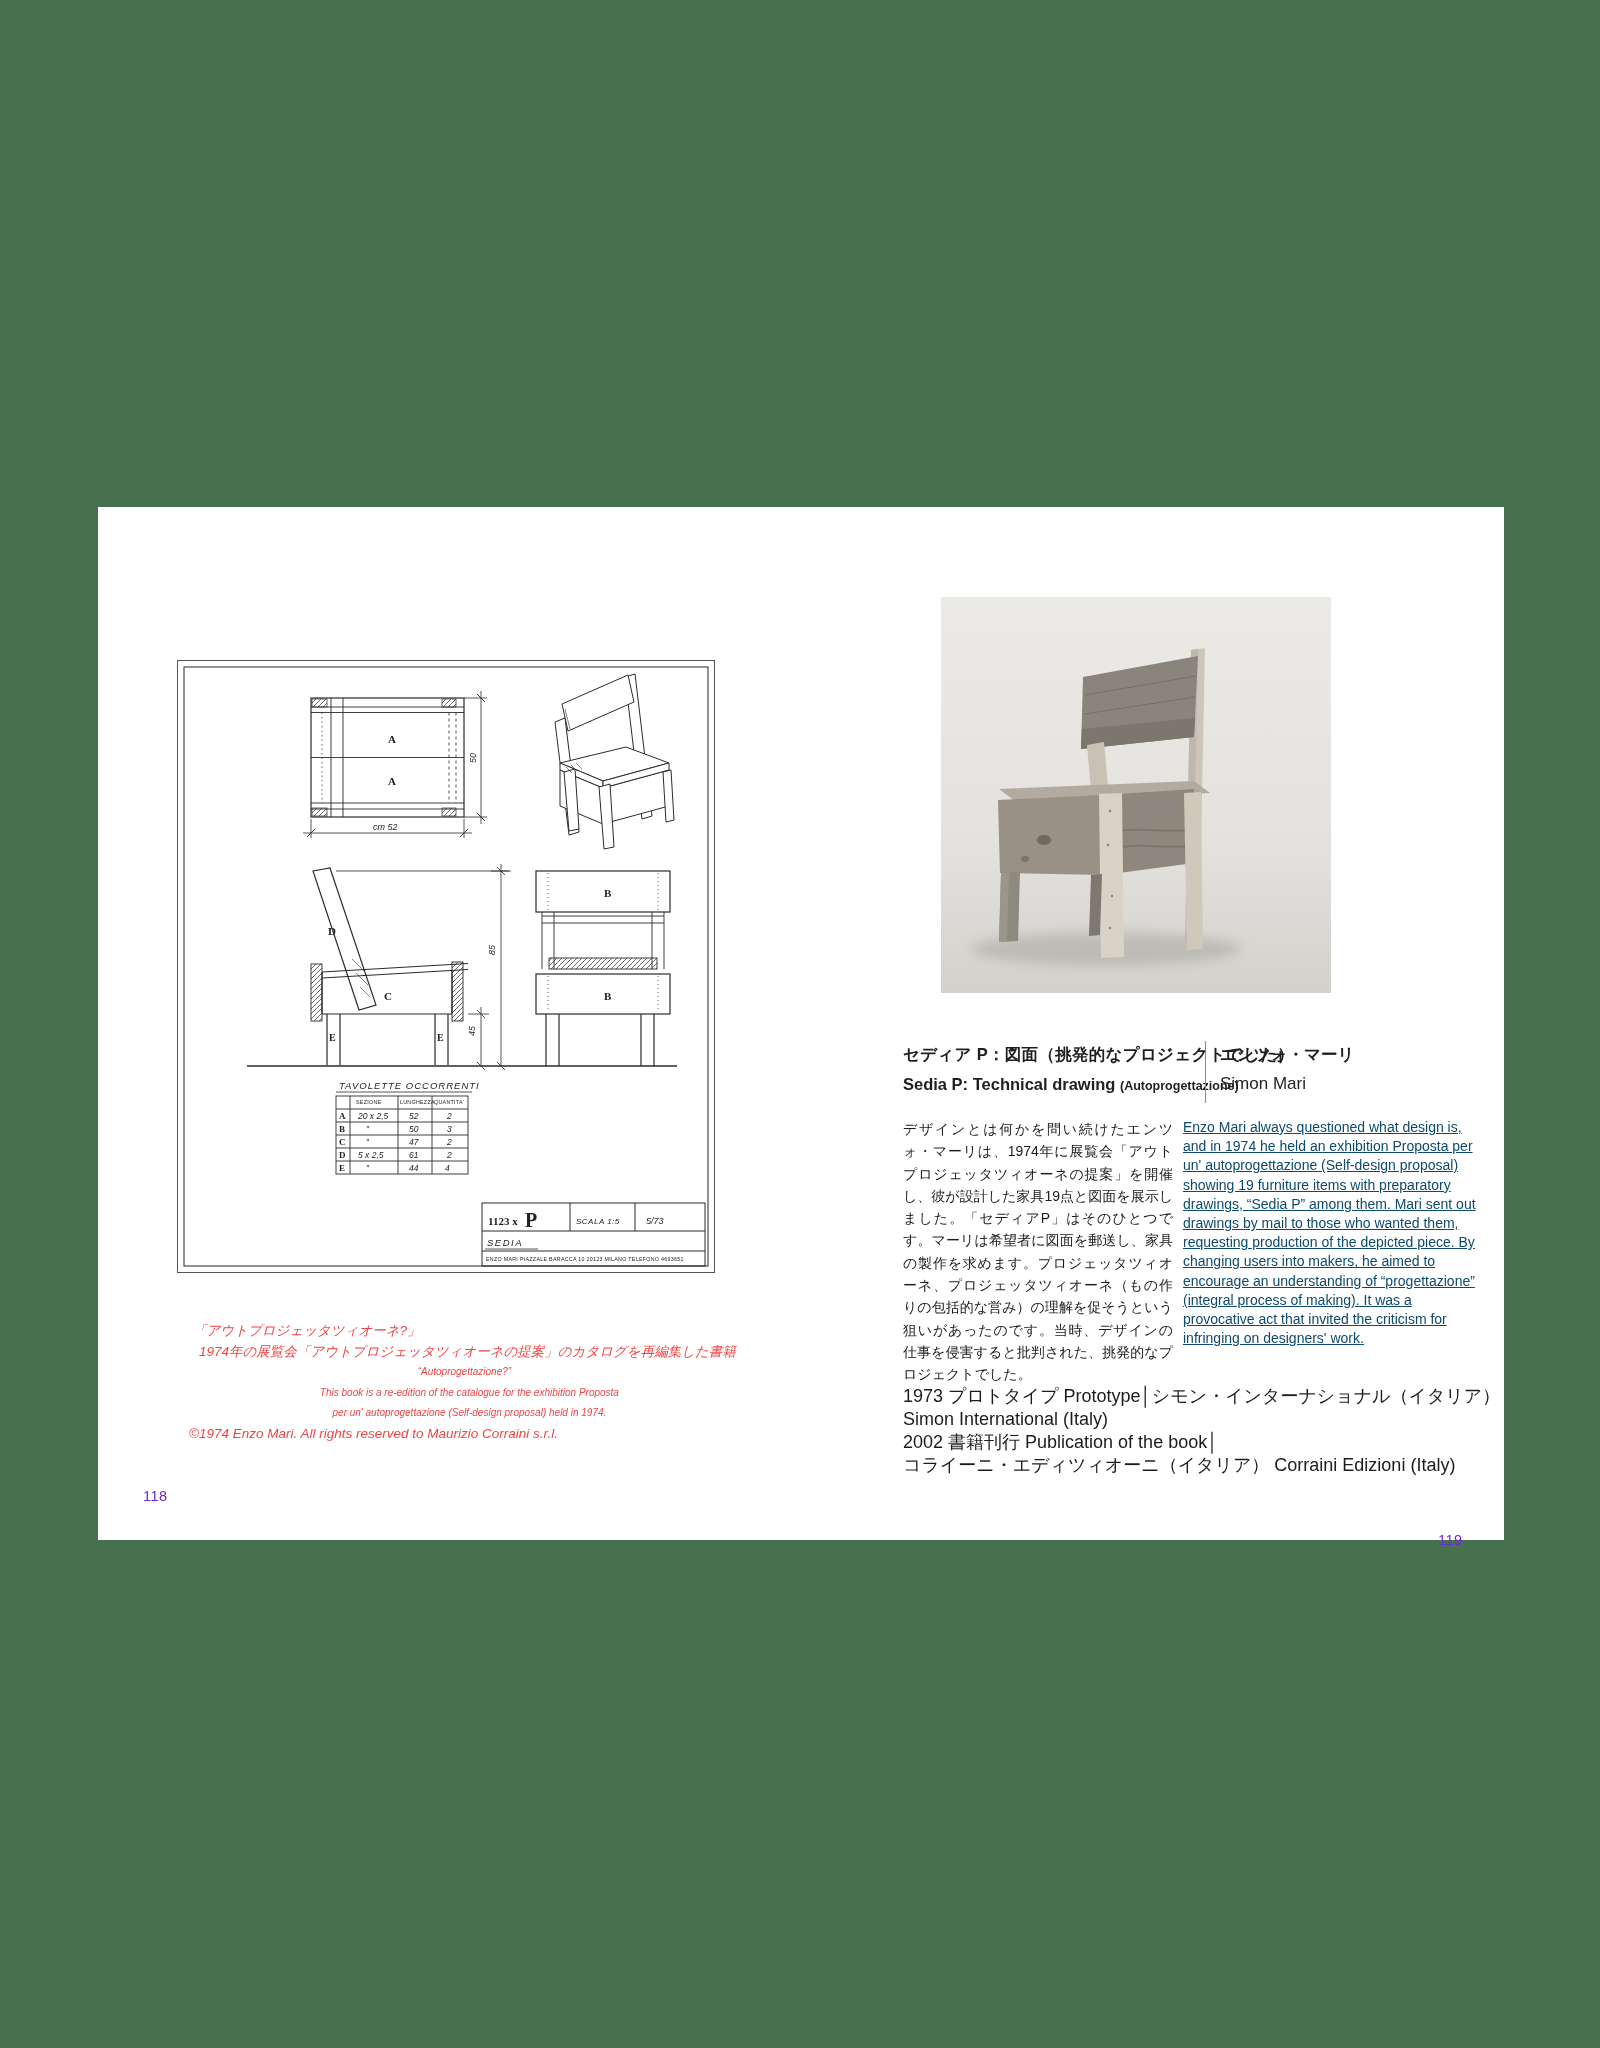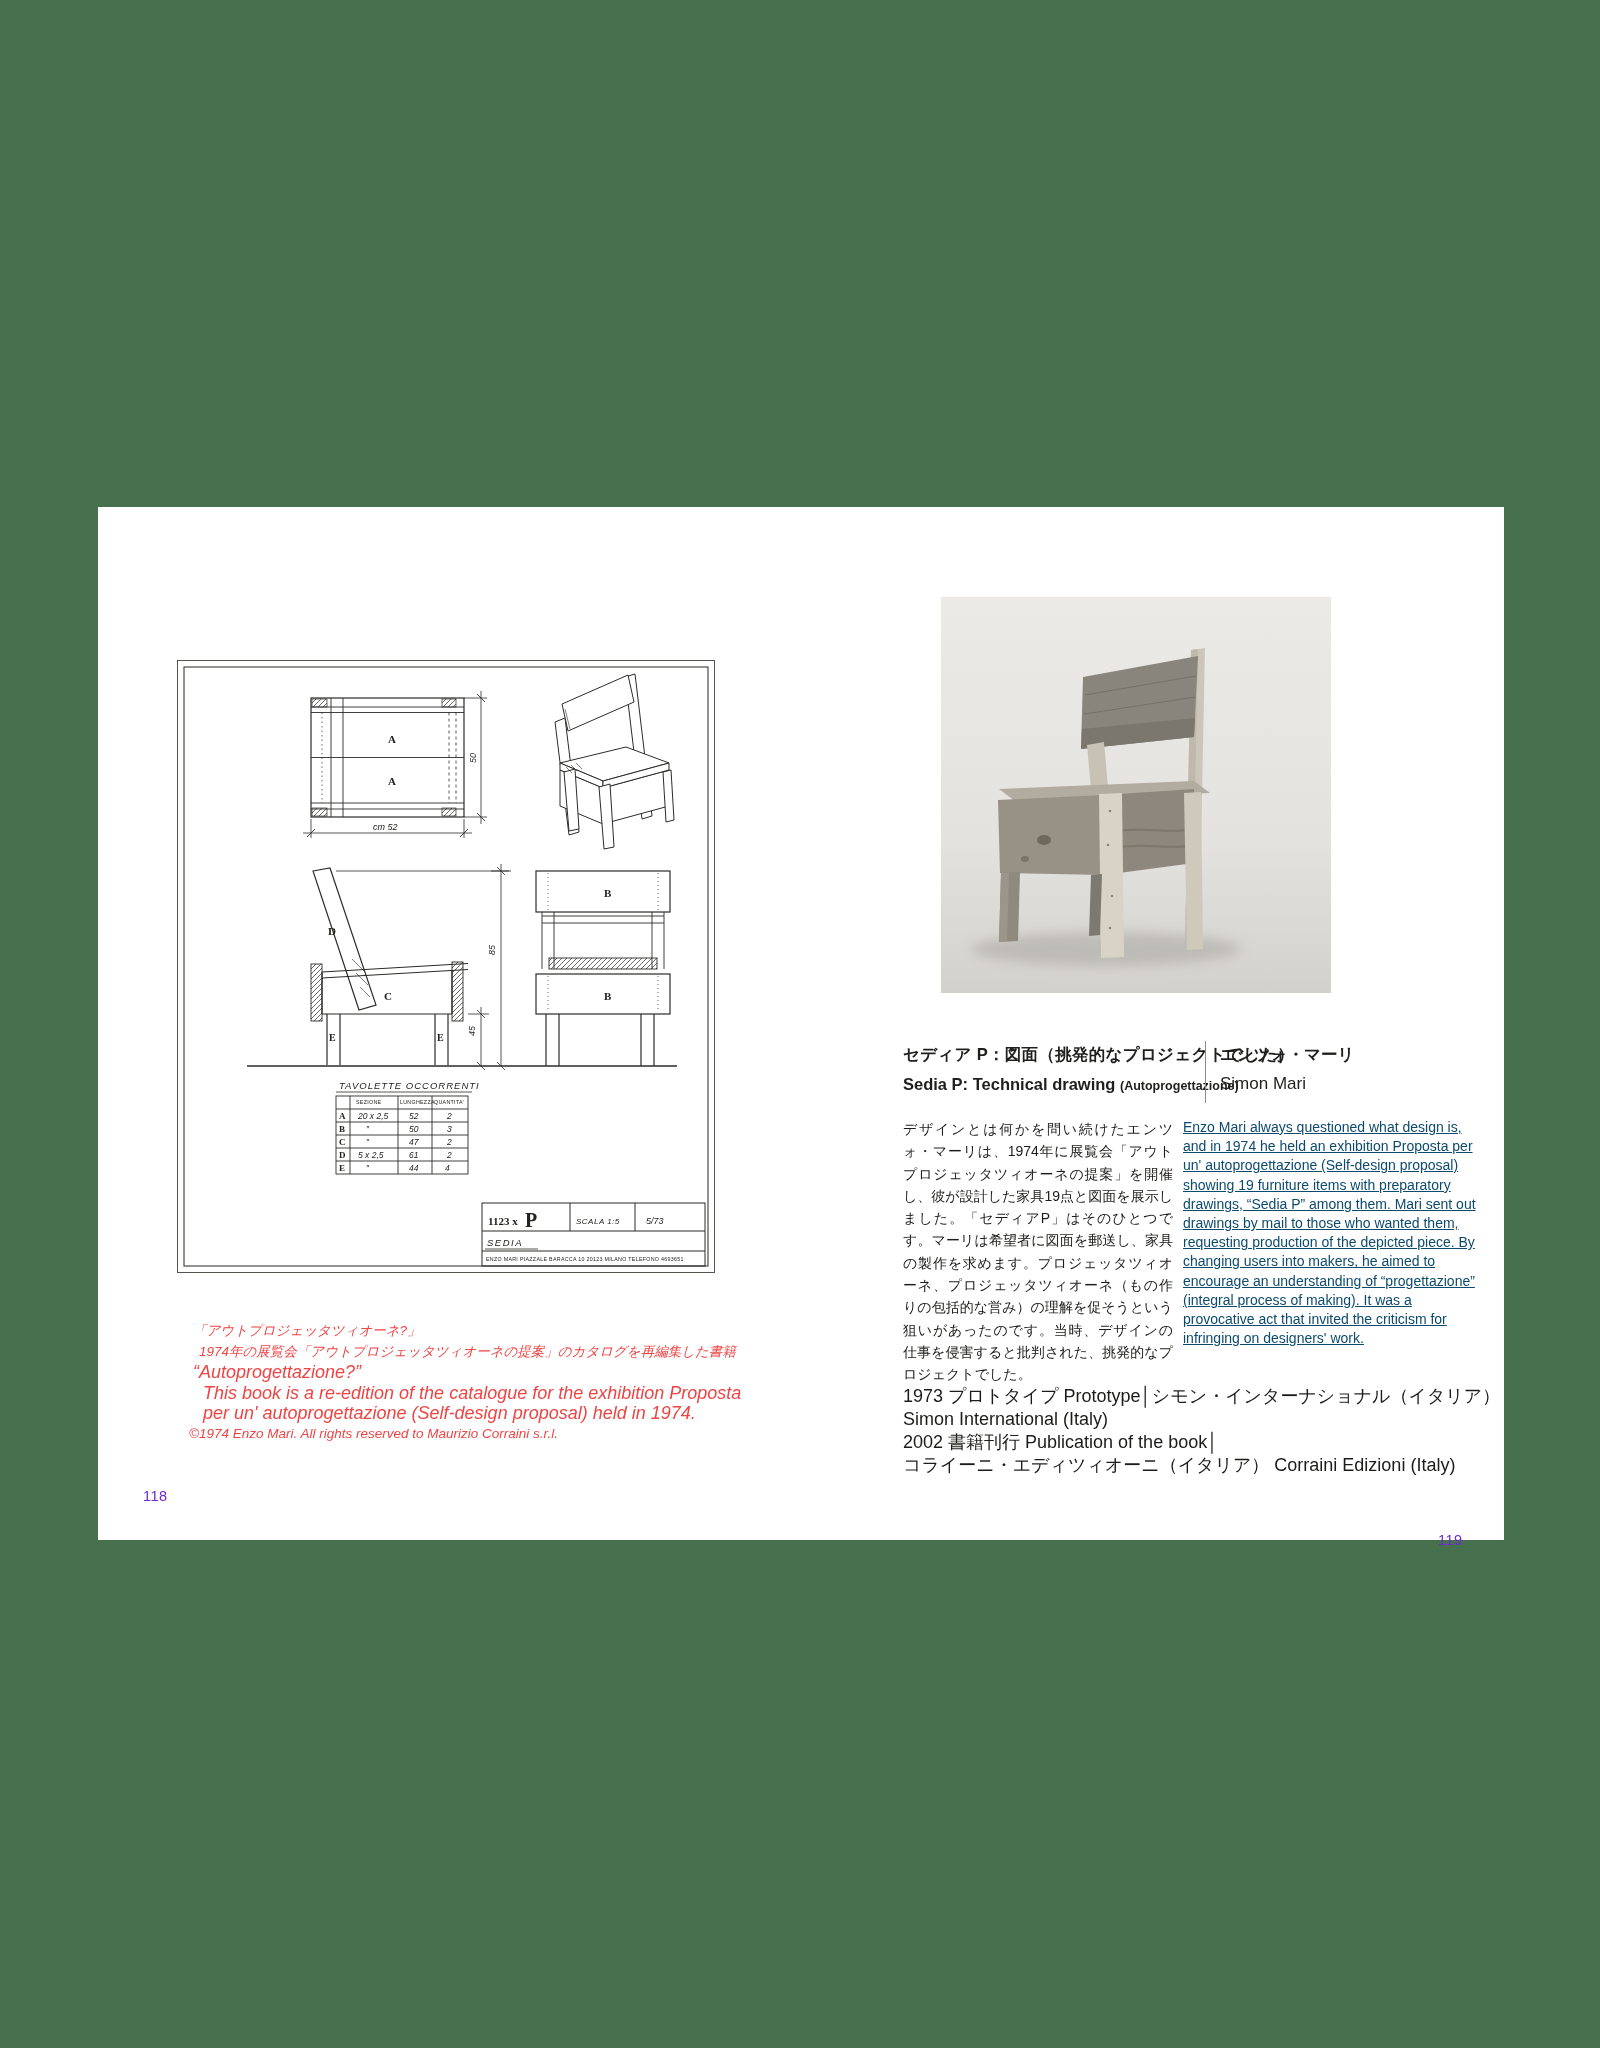--- a/index.html
+++ b/index.html
@@ -11,21 +11,21 @@
     -webkit-font-smoothing:antialiased;
   }
   .spread{
     position:absolute;left:98px;top:507px;width:1406px;height:1033px;
     background:#ffffff;
   }
   .abs{position:absolute;}
   
   .sheet{left:78px;top:152px;width:540px;height:616px;}
   .caption{left:95px;top:814px;font-size:13.5px;line-height:20.6px;color:#ef4444;font-style:italic;}
-  .caption .en{font-size:18px;}
+  .caption .en{font-size:10px;text-align:center;}
   .cap-ind1{padding-left:6px;}
   .cap-ind2{padding-left:10px;}
   .cap-copy{margin-left:-4px;font-size:13.5px;}
   .pagenum{font-size:14.5px;color:#6d28d9;letter-spacing:0.5px;}
   
   .photo{left:843px;top:90px;width:390px;height:396px;}
   .head-jp{left:805px;top:537px;font-size:16.5px;font-weight:bold;letter-spacing:0.3px;}
   .head-en{left:805px;top:568px;font-size:16.5px;font-weight:bold;}
   .head-en .paren{font-size:12.5px;font-weight:bold;}
   .head-divider{left:1107px;top:534px;width:1px;height:62px;background:#8a8a86;}

